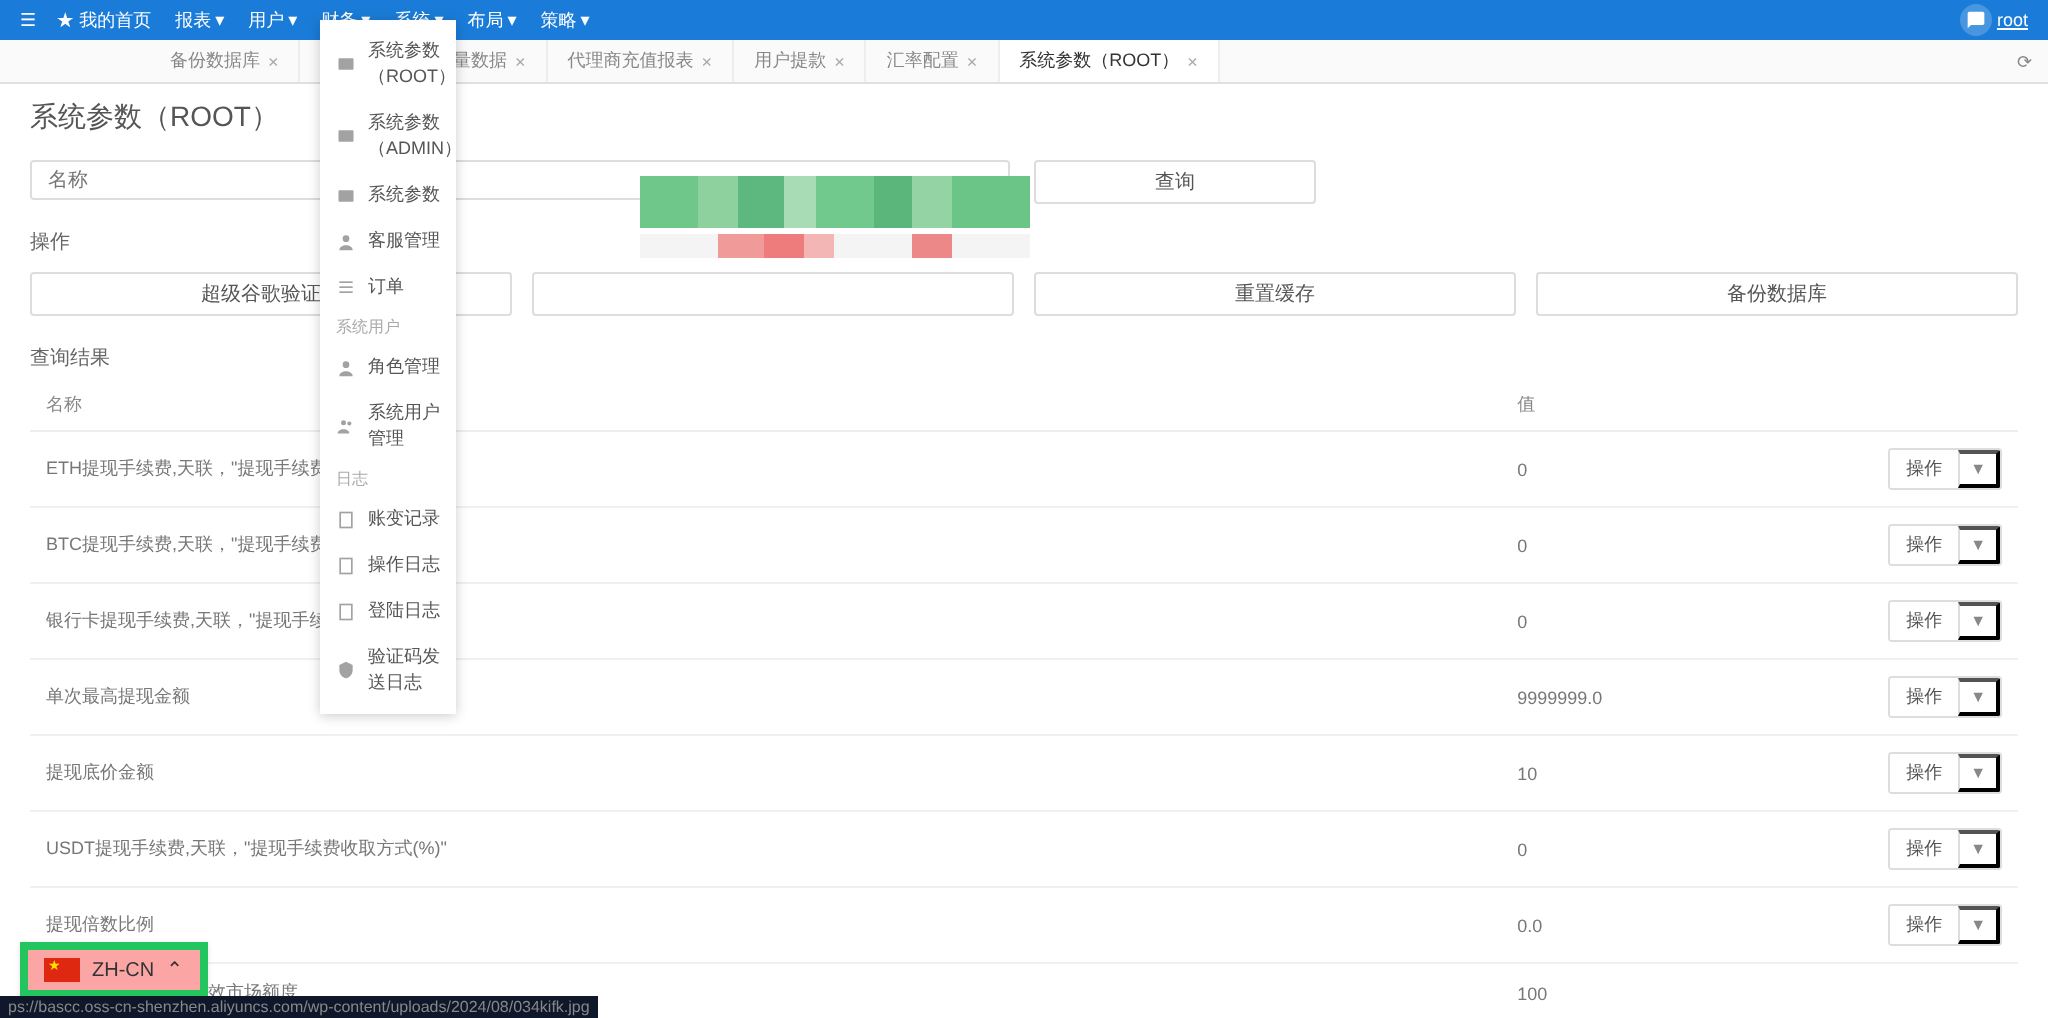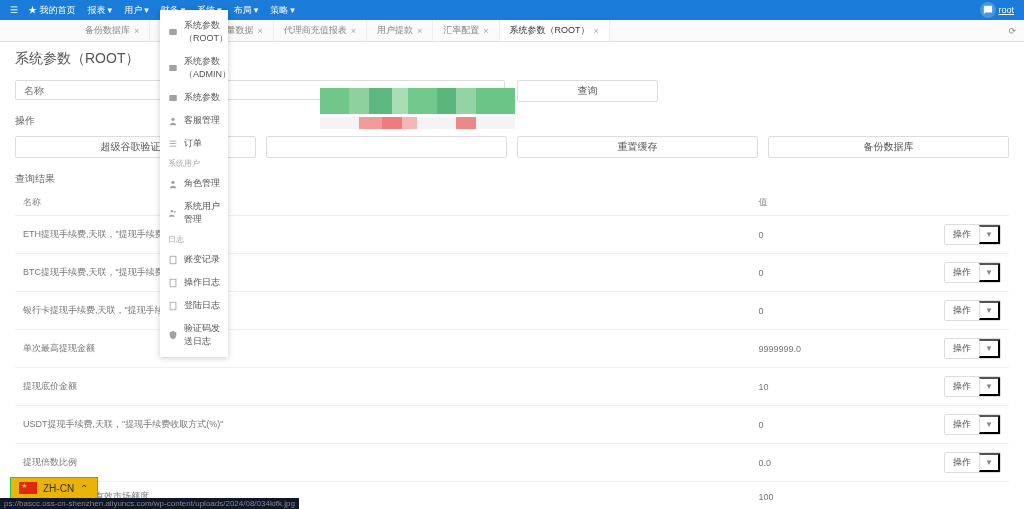--- a/index.html
+++ b/index.html
@@ -36,21 +36,21 @@
 .results-label { font-size: 10px; color: #666; padding: 4px 0; }
 .table { width: 100%; border-collapse: collapse; font-size: 9px; }
 .table th { text-align: left; padding: 6px 8px; color: #888; font-weight: normal; border-bottom: 1px solid #eee; }
 .table td { padding: 8px; border-bottom: 1px solid #f0f0f0; color: #777; }
 .col-name { width: 74%; }
 .col-value { width: 18%; }
 .col-action { width: 8%; text-align: right; }
 .action-group { display: inline-flex; border: 1px solid #ddd; border-radius: 2px; overflow: hidden; float: right; }
 .action-btn { padding: 3px 8px; background: #fff; font-size: 9px; cursor: pointer; color: #555; border: none; }
 .action-caret { padding: 3px 5px; border-left: 1px solid #ddd; background: #fff; cursor: pointer; color: #888; font-size: 8px; }
-.lang-switcher { position: fixed; bottom: 10px; left: 10px; background: #eab308; border: 1px solid #22c55e; box-shadow: 0 1px 3px rgba(0,0,0,0.1); padding: 4px 8px; display: flex; align-items: center; gap: 6px; font-size: 10px; cursor: pointer; }
+.lang-switcher { position: fixed; bottom: 10px; left: 10px; background: #fca5a5; border: 4px solid #22c55e; box-shadow: 0 1px 3px rgba(0,0,0,0.1); padding: 4px 8px; display: flex; align-items: center; gap: 6px; font-size: 10px; cursor: pointer; }
 .flag { width: 18px; height: 12px; background: #de2910; position: relative; }
 .flag::after { content: "★"; position: absolute; color: #ffde00; font-size: 7px; top: 0; left: 2px; }
 .status-url { position: fixed; bottom: 0; left: 0; font-size: 8px; color: #888; background: #0f172a; padding: 1px 4px; max-width: 400px; white-space: nowrap; overflow: hidden; }
 svg { display: block; }
 </style>
 </head>
 <body>
 
 <div class="topbar">
   <span class="menu-toggle">☰</span>

